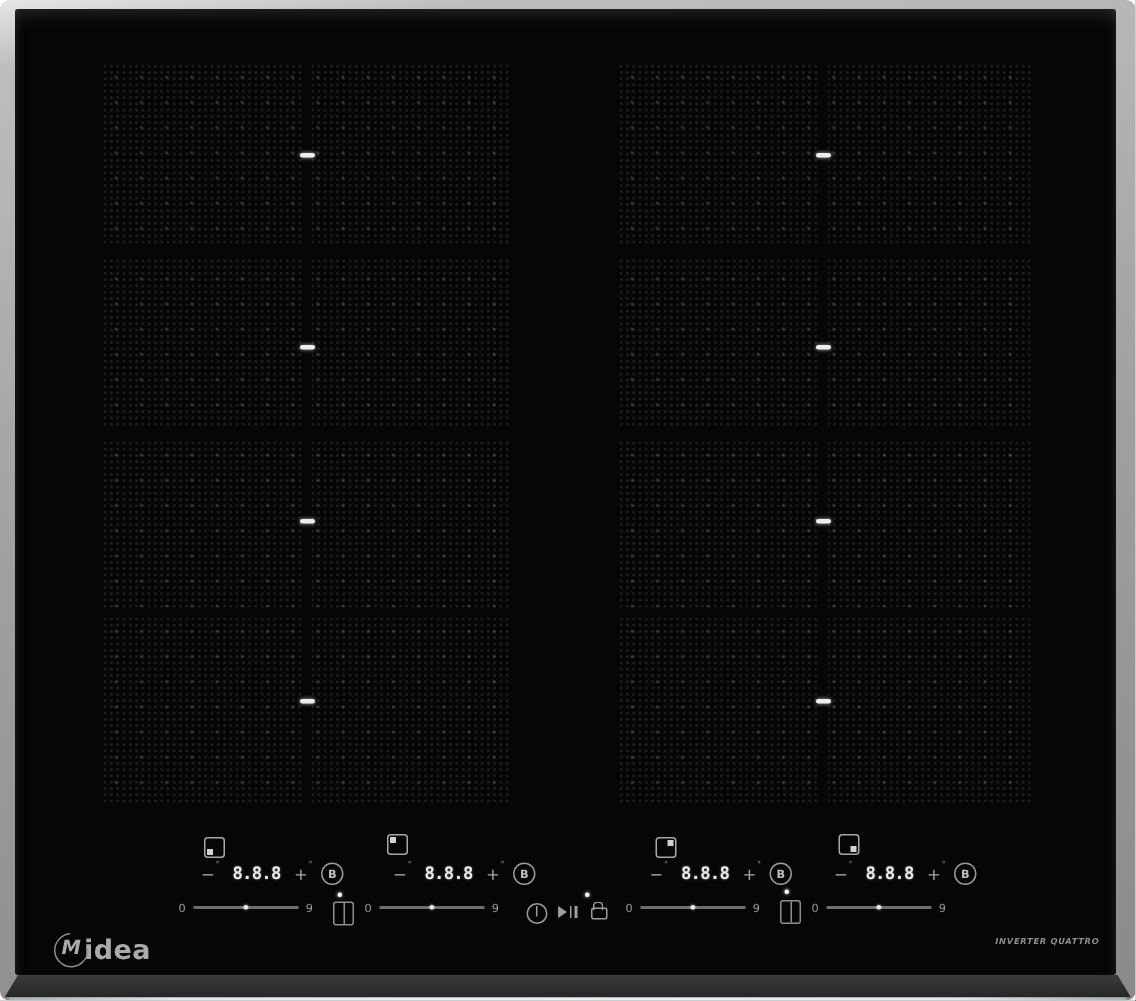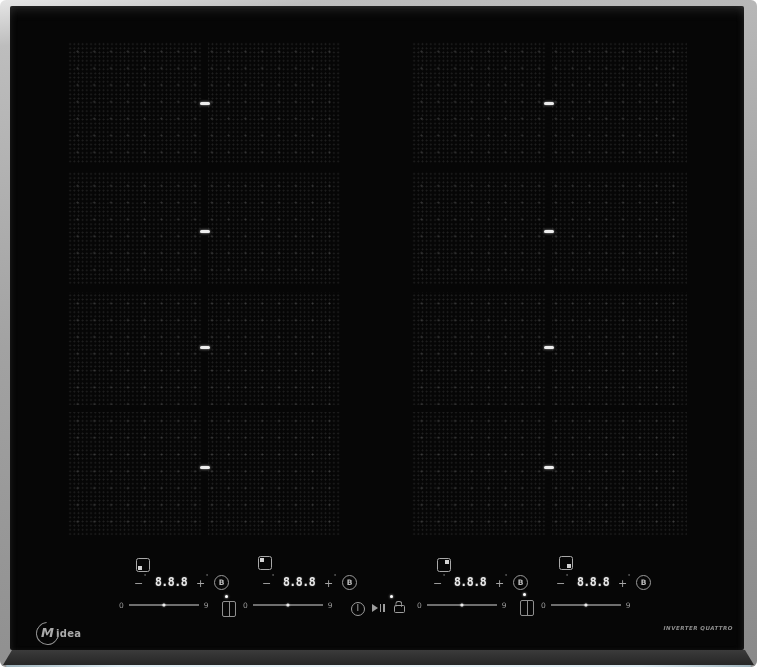--- a/index.html
+++ b/index.html
@@ -64,21 +64,21 @@
   .lock-key{position:absolute;width:9px;height:12px;}
   .lock-shackle{position:absolute;top:0;left:50%;transform:translateX(-50%);width:5.5px;height:5px;
         border:1.2px solid #9d9d9d;border-bottom:none;border-radius:3px 3px 0 0;}
   .lock-body{position:absolute;bottom:0;width:9px;height:6.5px;border:1.2px solid #9d9d9d;border-radius:1.5px;}
   
   .logo{position:absolute;left:36px;top:617px;height:32px;display:flex;align-items:center;}
   .logo-ring{position:relative;width:23px;height:23px;}
   .ring-circle{position:absolute;inset:0;border:1.7px solid #8f8f8f;border-radius:50%;
         border-top-color:transparent;transform:rotate(40deg);}
   .logo-m{position:absolute;left:5px;top:3px;font-size:13px;font-weight:bold;font-style:italic;color:#aaaaaa;}
-  .logo-rest{font-size:10px;font-weight:bold;color:#aaaaaa;margin-left:-3px;letter-spacing:.3px;}
+  .logo-rest{font-size:18px;font-weight:bold;color:#aaaaaa;margin-left:-3px;letter-spacing:.3px;}
   .tagline{position:absolute;right:24px;top:625px;font-size:5.5px;font-style:italic;font-weight:bold;
         color:#8e8e8e;letter-spacing:.5px;}
 </style>
 </head>
 <body>
 
 <div class="canvas">
   <div class="frame"></div>
   <div class="bottom-bevel"></div>
   <div class="base-line"></div>

